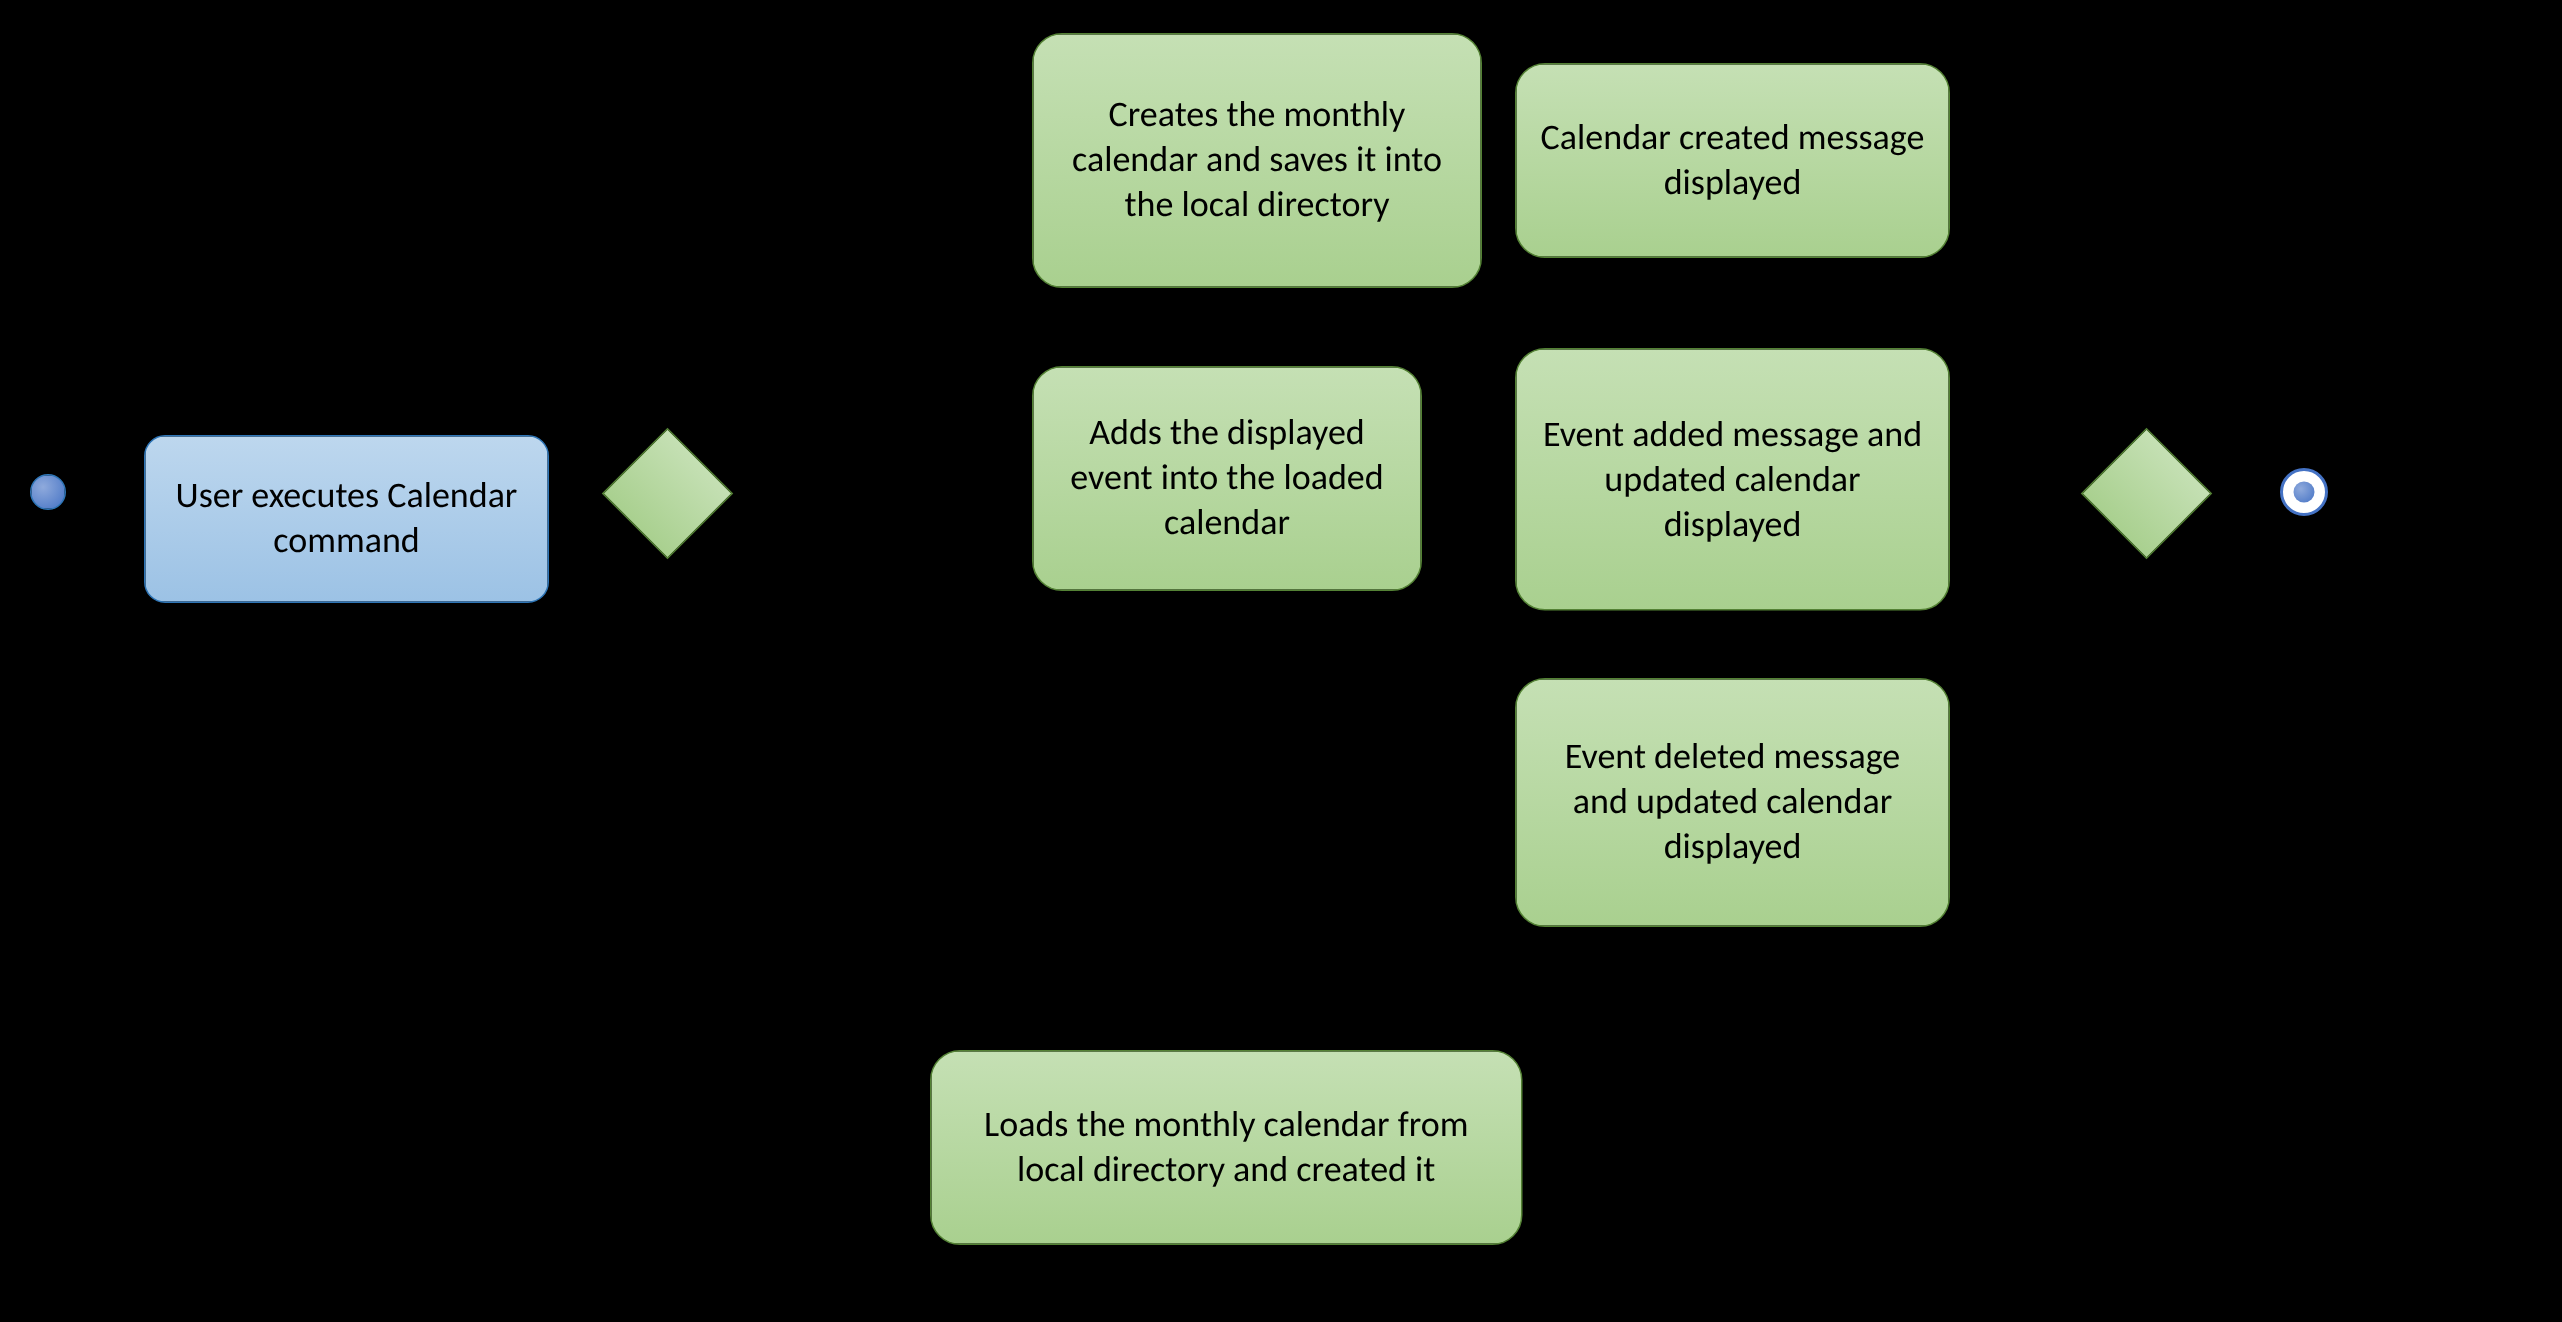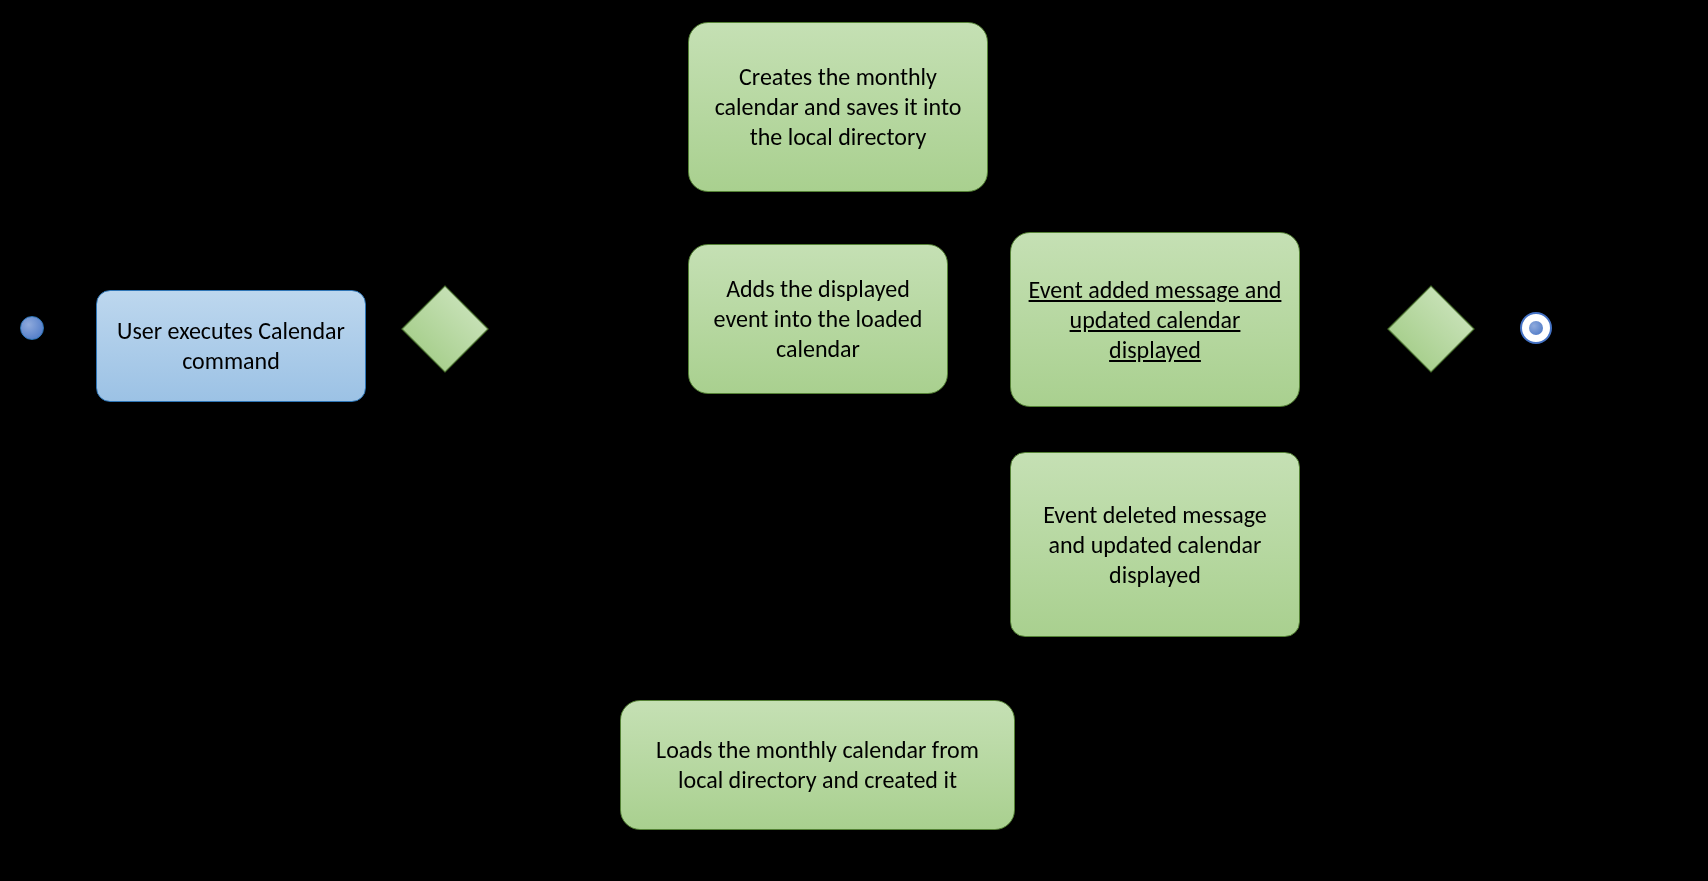--- a/index.html
+++ b/index.html
@@ -46,27 +46,28 @@
 <div class="canvas">
 
   <div class="dot start" style="left:20px;top:316px;"></div>
 
   <div class="node blue-box" style="left:96px;top:278px;width:270px;height:112px;margin-top:12px;">User executes Calendar command</div>
 
   <div class="diamond" style="left:414px;top:298px;"></div>
 
   <div class="node green-box" style="left:688px;top:22px;width:300px;height:170px;">Creates the monthly calendar and saves it into the local directory</div>
 
+  <div class="node green-box" style="left:1010px;top:42px;width:290px;height:130px;">Calendar created message displayed</div>
 
   <div class="node green-box" style="left:688px;top:244px;width:260px;height:150px;">Adds the displayed event into the loaded calendar</div>
 
-  <div class="node green-box" style="left:1010px;top:232px;width:290px;height:175px;text-decoration:underline;">Event added message and updated calendar displayed</div>
+  <div class="node green-box" style="left:1010px;top:232px;width:290px;height:175px;">Event added message and updated calendar displayed</div>
 
 
-  <div class="node green-box" style="left:1010px;top:452px;width:290px;height:185px;border-radius:15px;">Event deleted message and updated calendar displayed</div>
+  <div class="node green-box" style="left:1010px;top:452px;width:290px;height:166px;">Event deleted message and updated calendar displayed</div>
 
   <div class="node green-box" style="left:620px;top:700px;width:395px;height:130px;">Loads the monthly calendar from local directory and created it</div>
 
   <div class="diamond" style="left:1400px;top:298px;"></div>
 
   <div class="dot end-outer" style="position:absolute;left:1520px;top:312px;">
     <div class="dot end-inner"></div>
   </div>
 
 </div>

